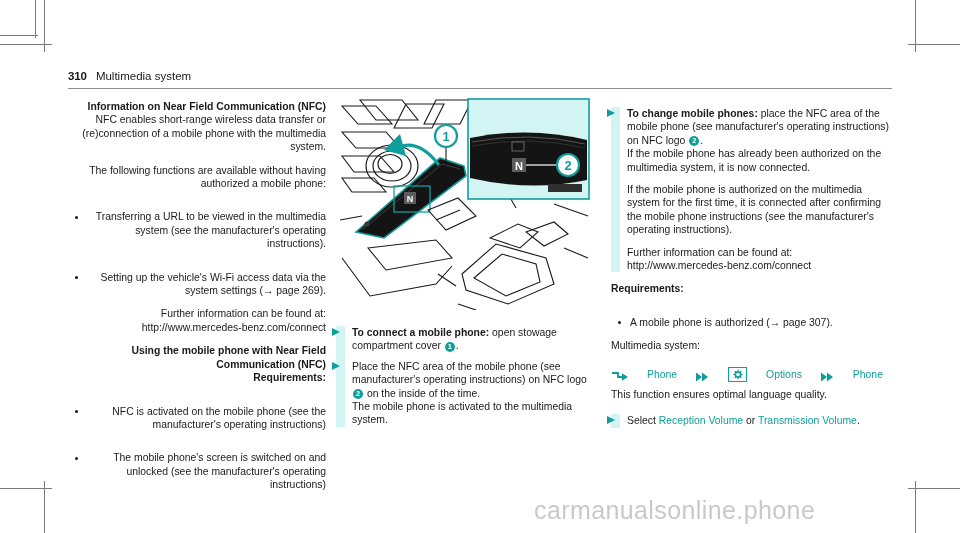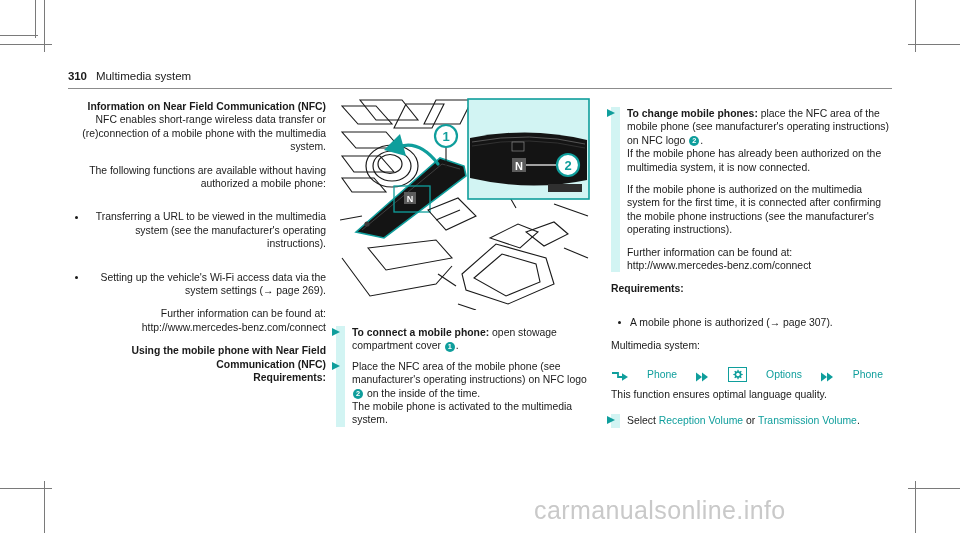--- a/index.html
+++ b/index.html
@@ -249,20 +249,24 @@
     <li>Setting up the vehicle's Wi-Fi access data via the system settings (→ page 269).</li>
   </ul>
 
   <div class="gap"></div>
   <p>Further information can be found at: http://www.mercedes-benz.com/connect</p>
 
   <div class="gap"></div>
   <h2 class="sec">Using the mobile phone with Near Field Communication (NFC)</h2>
   <h2 class="sec">Requirements:</h2>
 
+  <ul class="bul">
+    <li>NFC is activated on the mobile phone (see the manufacturer's operating instructions)</li>
+    <li>The mobile phone's screen is switched on and unlocked (see the manufacturer's operating instructions)</li>
+  </ul>
 </div>
 
 <div class="illus">
   <svg width="250" height="212" viewBox="0 0 250 212">
     <rect x="0" y="0" width="250" height="212" fill="#ffffff"></rect>
 
     <g stroke="#1a1a1a" fill="none" stroke-width="1.1">
       <path d="M2 8 L36 8 L52 26 L18 26 Z"></path>
       <path d="M20 2 L62 2 L78 22 L36 22 Z"></path>
       <path d="M2 34 L46 34 L60 50 L16 50 Z"></path>
@@ -419,13 +423,13 @@
     <div class="band"></div>
     <div class="step">
       <span class="arrow"></span>
       <p>
         <span>Select </span><span class="menu-term">Reception Volume</span><span> or </span><span class="menu-term">Transmission Volume</span><span>.</span>
       </p>
     </div>
   </div>
 </div>
 
-<div class="watermark">carmanualsonline.info</div>
+<div class="watermark">carmanualsonline.phone</div>
 
 </body></html>

